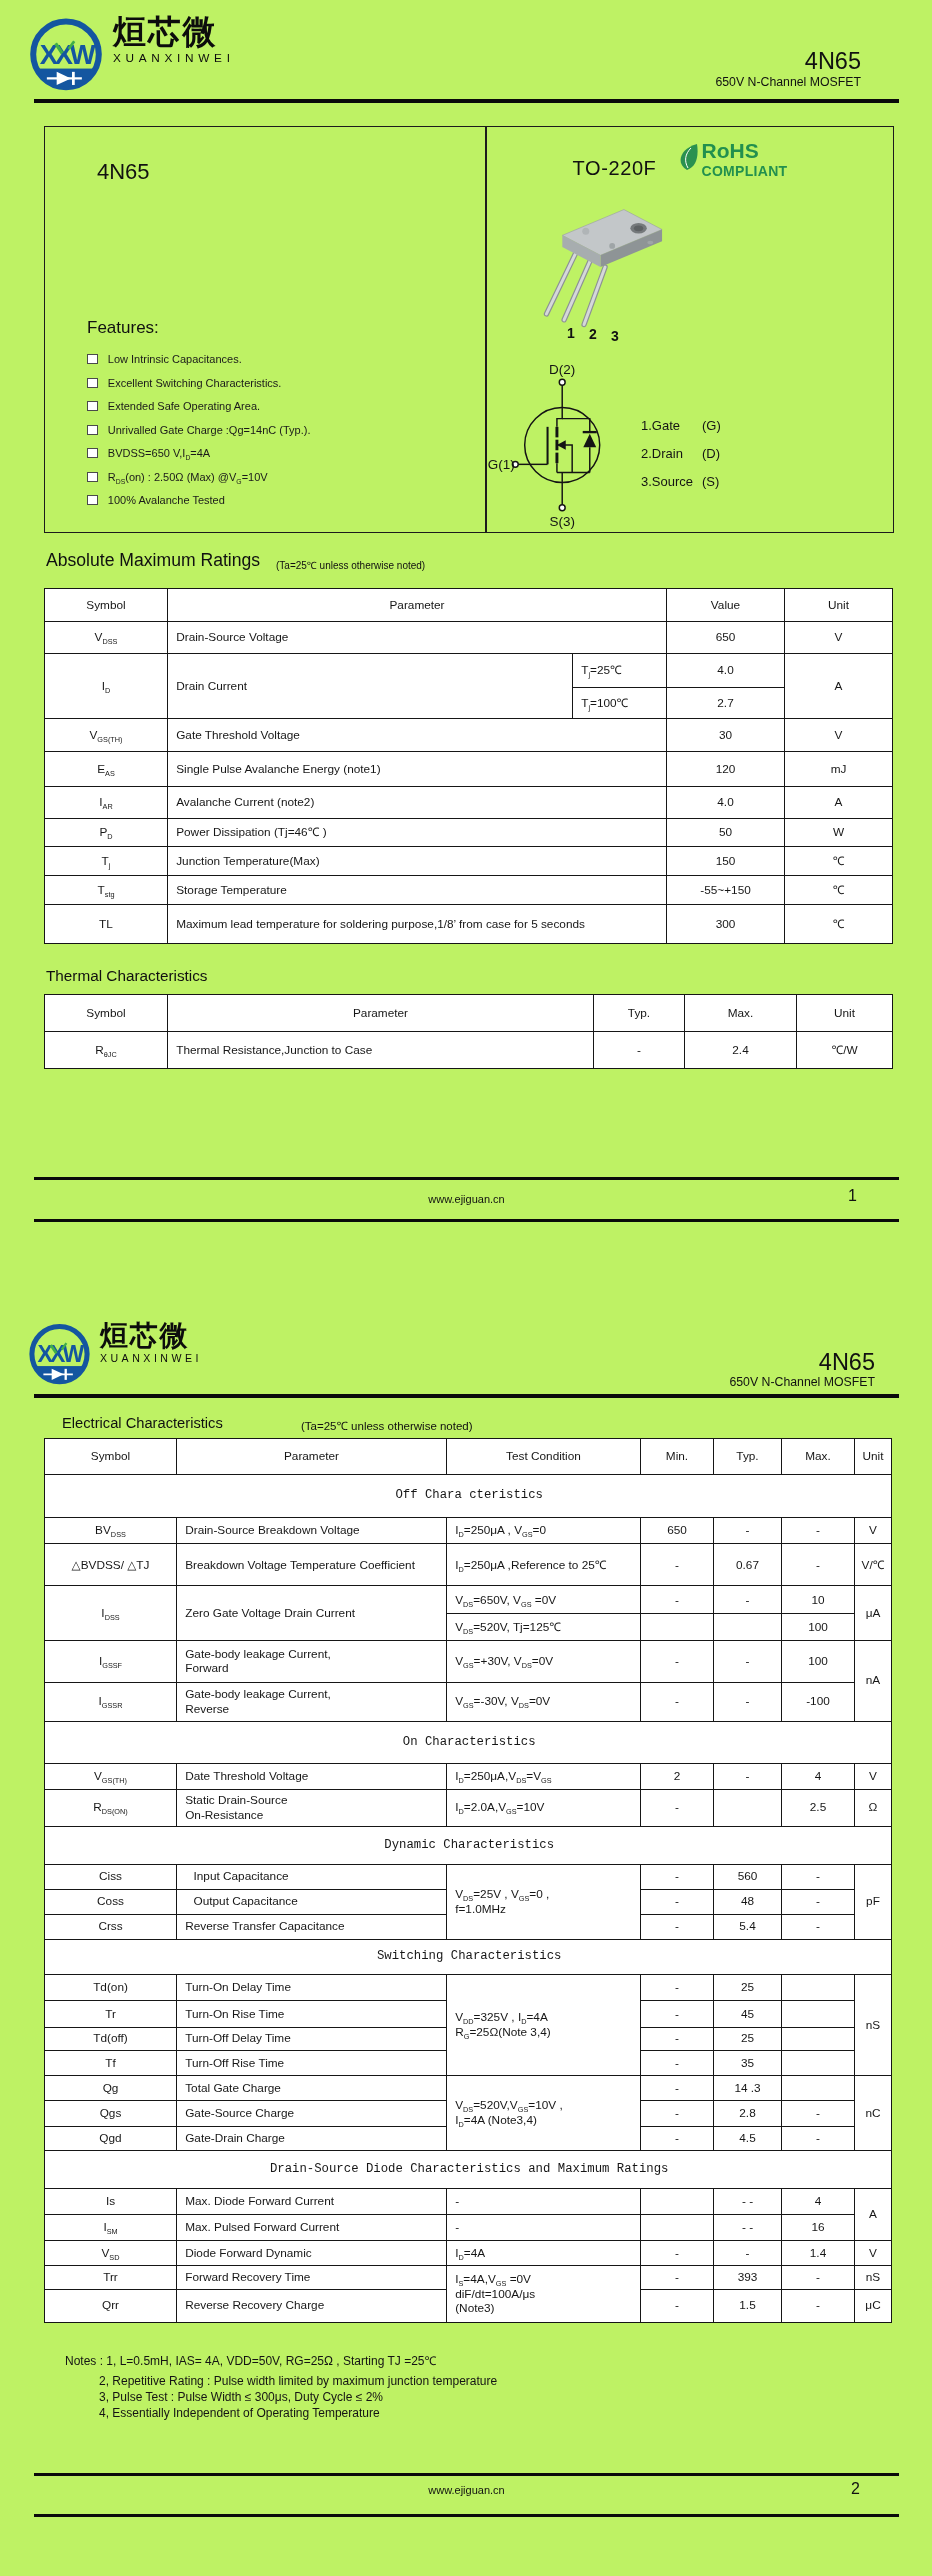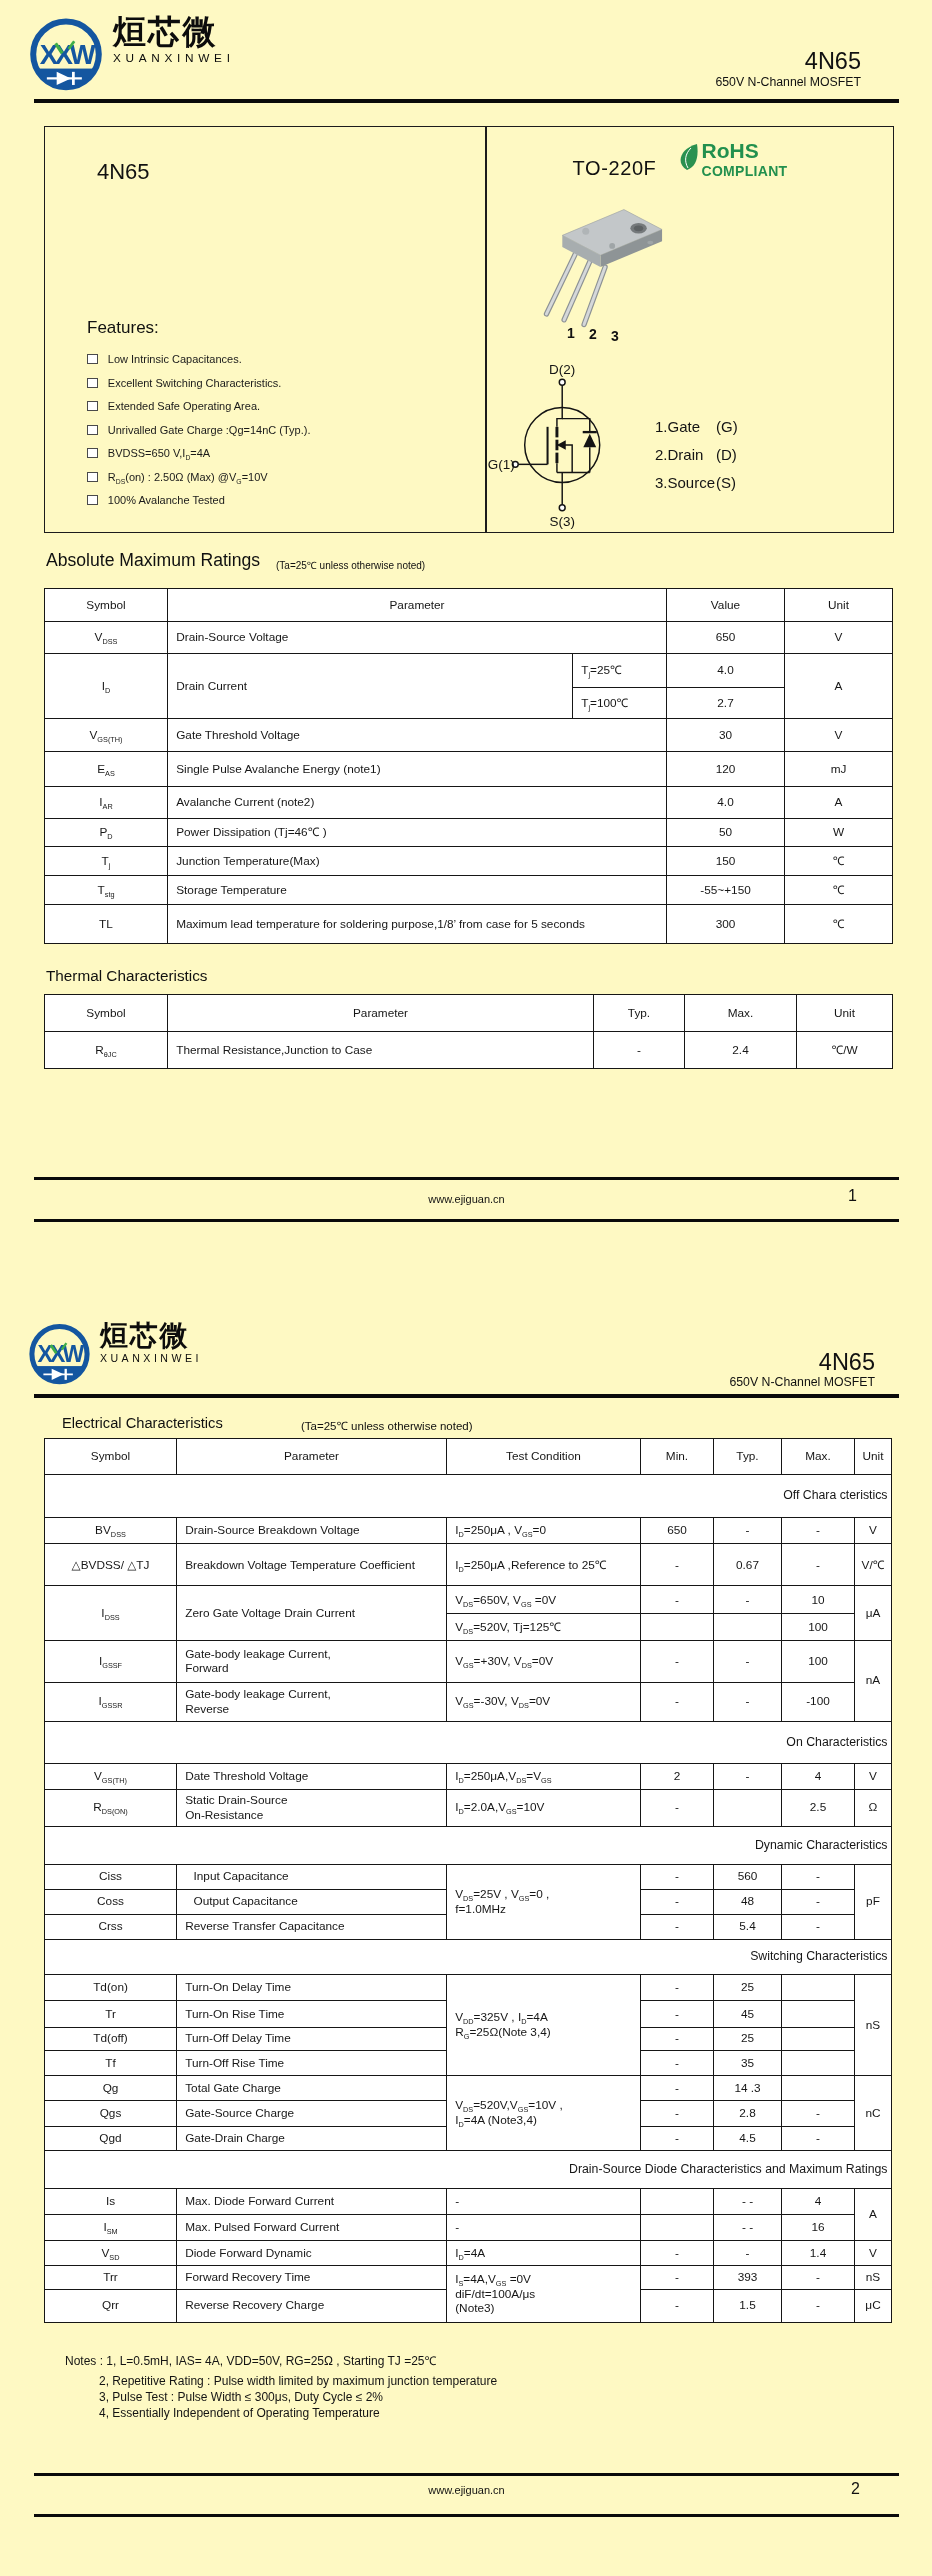--- a/index.html
+++ b/index.html
@@ -1,16 +1,16 @@
 <!DOCTYPE html>
 <html style="font-size:9.4px"><head>
 <meta charset="utf-8">
 <style>
   html,body{margin:0;padding:0;background:#fff;}
-  .page{position:relative;width:933px;height:2576px;background:#fef9c3;
+  .page{position:relative;width:933px;height:2576px;background:#bef264;
         font-family:"Liberation Sans",sans-serif;color:#141414;overflow:hidden;}
   .abs{position:absolute;}
   .rule{position:absolute;left:34px;width:865px;height:3.5px;background:#0a0a0a;}
   .frule{position:absolute;left:34px;width:865px;height:2.9px;background:#0a0a0a;}
   .brand{position:absolute;display:flex;align-items:flex-start;}
   .brand-txt{margin-left:5.9px;}
   .brand-cn{font-size:33px;font-weight:bold;color:#0c0c0c;letter-spacing:1.8px;line-height:1.05;}
   .brand-en{font-size:11.8px;letter-spacing:4.7px;color:#0c0c0c;margin-top:2px;}
   .partnum{position:absolute;text-align:right;font-size:23.5px;color:#111;}
   .partfam{position:absolute;text-align:right;font-size:12.3px;color:#111;}
@@ -19,29 +19,29 @@
   .prod-title{position:absolute;left:52px;top:32px;font-size:22px;color:#111;}
   .feat-title{position:absolute;left:42px;top:191px;font-size:17px;color:#111;}
   .feat-item{position:absolute;left:42px;display:flex;align-items:center;font-size:11px;color:#1a1a1a;white-space:nowrap;}
   .cb{width:8.8px;height:8.8px;border:1.2px solid #4a4a4a;margin-right:10px;flex:none;background:#fff;}
   .pkg-title{position:absolute;left:502px;top:30px;width:135px;text-align:center;font-size:20px;letter-spacing:0.6px;color:#111;}
   .rohs{position:absolute;left:633px;top:13px;display:flex;align-items:flex-start;}
   .rohs-col{margin-left:3.5px;}
   .rohs-t{font-size:21px;font-weight:bold;color:#22904e;line-height:1;}
   .rohs-s{font-size:14px;font-weight:bold;color:#22904e;letter-spacing:0.3px;margin-top:2px;}
   .pin-digit{position:absolute;font-size:14px;font-weight:bold;color:#111;}
-  .legend-row{position:absolute;font-size:15px;color:#141414;white-space:nowrap;margin-left:14px;}
+  .legend-row{position:absolute;font-size:13px;color:#141414;white-space:nowrap;}
   .legend-name{display:inline-block;width:61px;}
   .sect-title{position:absolute;font-size:17.6px;color:#101010;}
   .sect-sub{position:absolute;font-size:10px;color:#101010;}
   table.ds{position:absolute;border-collapse:collapse;table-layout:fixed;border:1.8px solid #161616;background:#fff;}
   .ds td{border:1.5px solid #161616;font-size:11.8px;color:#161616;padding:1.2px 3.5px;
          vertical-align:middle;text-align:center;line-height:1.25;overflow:hidden;}
   .ds td.l{text-align:left;padding-left:8.2px;}
-  .ds td.sec{text-align:right;padding-left:5.9px;font-size:12.3px;}
+  .ds td.sec{text-align:center;padding-left:5.9px;font-size:12.3px;font-family:Liberation Mono, monospace;}
   sub{font-size:62%;line-height:0;}
   .furl{position:absolute;left:0;width:100%;text-align:center;font-size:11px;color:#111;}
   .pnum{position:absolute;font-size:16px;color:#111;}
   .notes-line{position:absolute;font-size:12px;color:#141414;white-space:nowrap;}
 </style>
 </head>
 <body>
 
 <div class="page">
 

